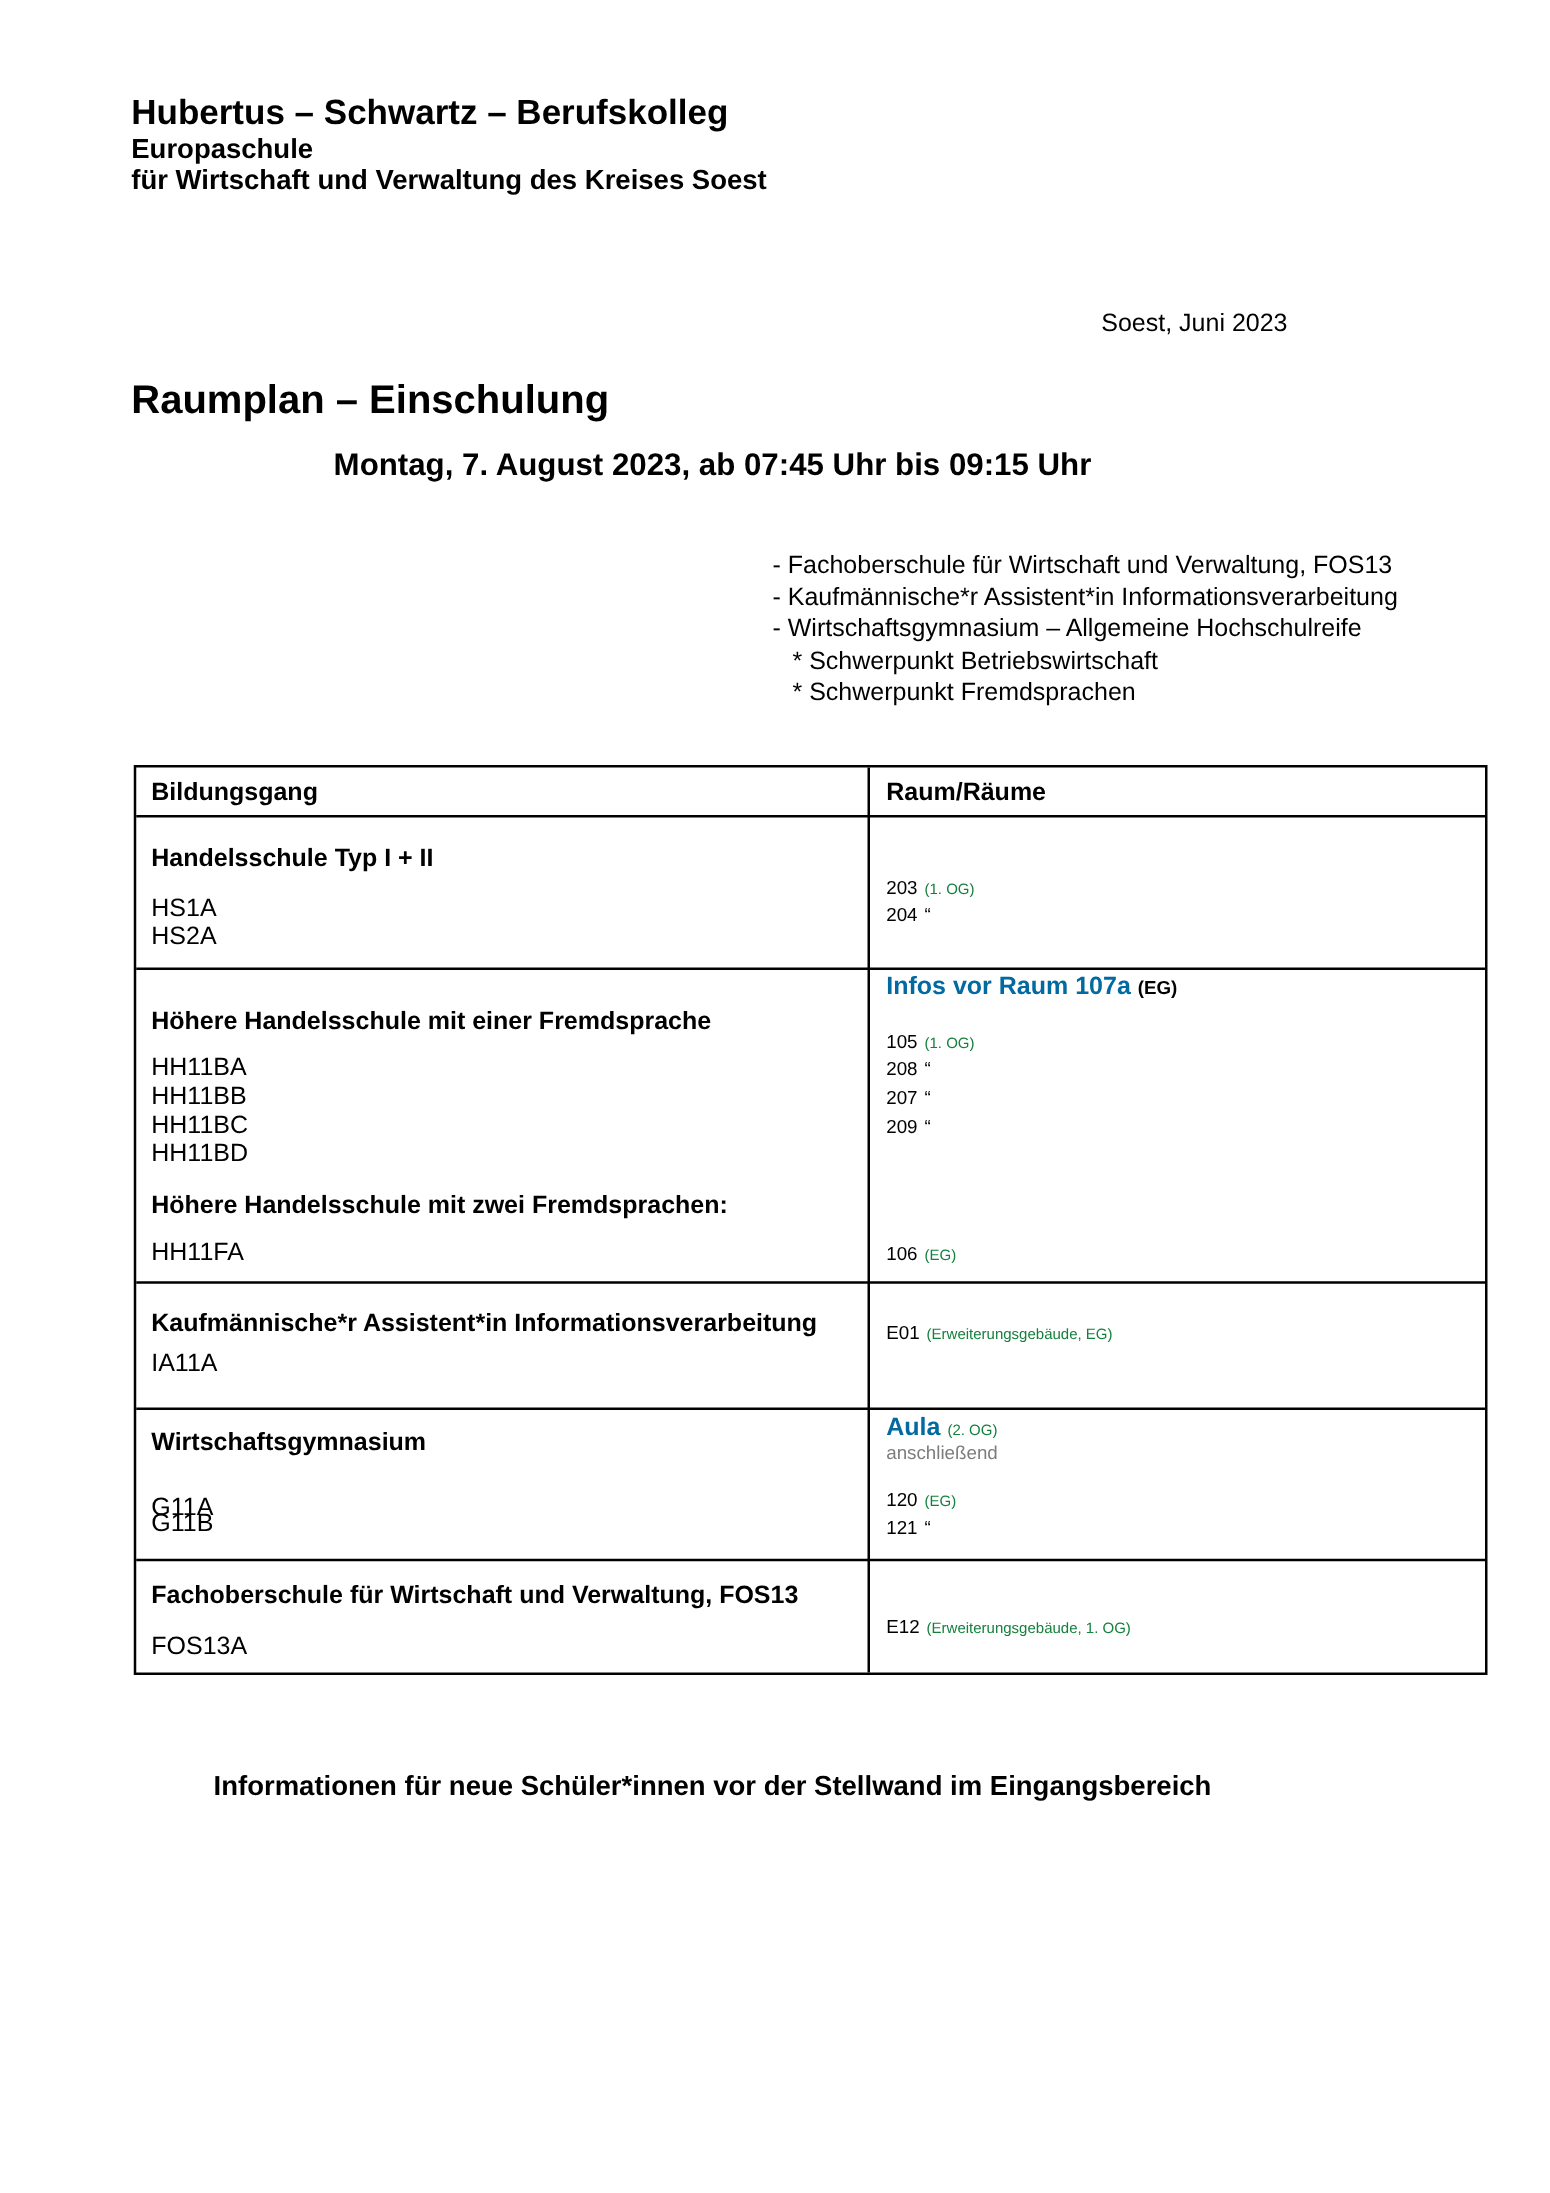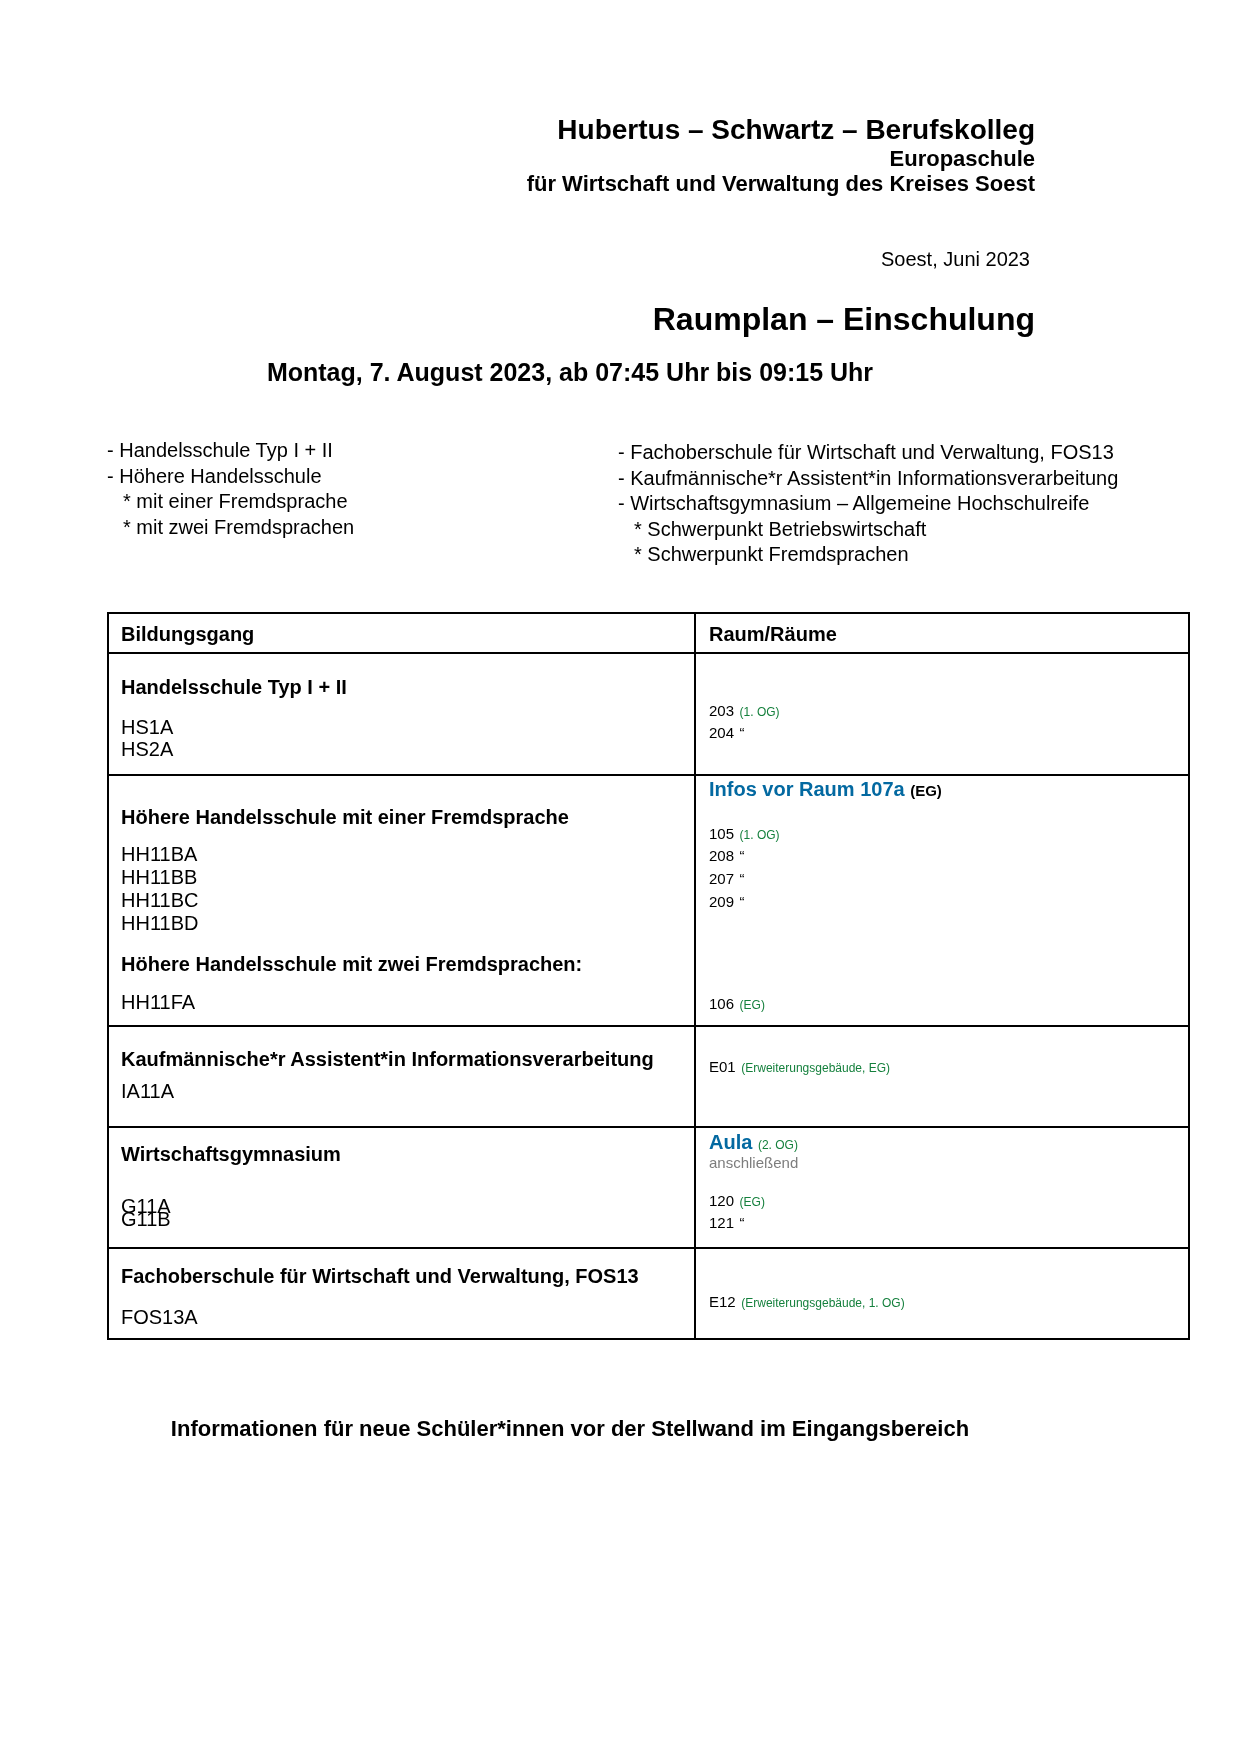--- a/index.html
+++ b/index.html
@@ -5,25 +5,25 @@
   html,body{margin:0;padding:0;background:#fff;}
   .page{
     position:relative;
     width:1240px;height:1754px;
     background:#ffffff;
     font-family:"Liberation Sans","DejaVu Sans",sans-serif;
     color:#000;
     overflow:hidden;
   }
   
-  .letterhead{position:absolute;left:105px;top:74px;width:930px;text-align:right;margin-top:40px;}
+  .letterhead{position:absolute;left:105px;top:74px;width:930px;text-align:left;}
   .school-name{font-size:28px;font-weight:bold;line-height:32px;}
   .school-sub{font-size:22px;font-weight:bold;line-height:25px;}
   .dateline{position:absolute;left:105px;top:248px;width:925px;text-align:right;font-size:20px;}
-  .doc-title{position:absolute;left:105px;top:301px;width:930px;text-align:right;font-size:32px;font-weight:bold;}
+  .doc-title{position:absolute;left:105px;top:301px;width:930px;text-align:left;font-size:32px;font-weight:bold;}
   .doc-subtitle{position:absolute;left:105px;top:358px;width:930px;text-align:center;font-size:25px;font-weight:bold;}
   
   .plist{position:absolute;font-size:20px;line-height:25.5px;white-space:nowrap;}
   .plist-left{left:107px;top:438px;}
   .plist-right{left:618px;top:440px;}
   .pl-indent{padding-left:16px;}
   
   .roomtable{
     position:absolute;left:107px;top:612px;width:1083px;height:728px;
     border:2px solid #000;box-sizing:border-box;
@@ -51,26 +51,20 @@
     <div class="school-name">Hubertus – Schwartz – Berufskolleg</div>
     <div class="school-sub">Europaschule</div>
     <div class="school-sub">für Wirtschaft und Verwaltung des Kreises Soest</div>
   </div>
 
   <div class="dateline">Soest, Juni 2023</div>
 
   <div class="doc-title">Raumplan – Einschulung</div>
   <div class="doc-subtitle">Montag, 7. August 2023, ab 07:45 Uhr bis 09:15 Uhr</div>
 
-  <div class="plist plist-left">
-    <div>- Handelsschule Typ I + II</div>
-    <div>- Höhere Handelsschule</div>
-    <div class="pl-indent">* mit einer Fremdsprache</div>
-    <div class="pl-indent">* mit zwei Fremdsprachen</div>
-  </div>
   <div class="plist plist-right">
     <div>- Fachoberschule für Wirtschaft und Verwaltung, FOS13</div>
     <div>- Kaufmännische*r Assistent*in Informationsverarbeitung</div>
     <div>- Wirtschaftsgymnasium – Allgemeine Hochschulreife</div>
     <div class="pl-indent">* Schwerpunkt Betriebswirtschaft</div>
     <div class="pl-indent">* Schwerpunkt Fremdsprachen</div>
   </div>
 
   <div class="roomtable">
 

